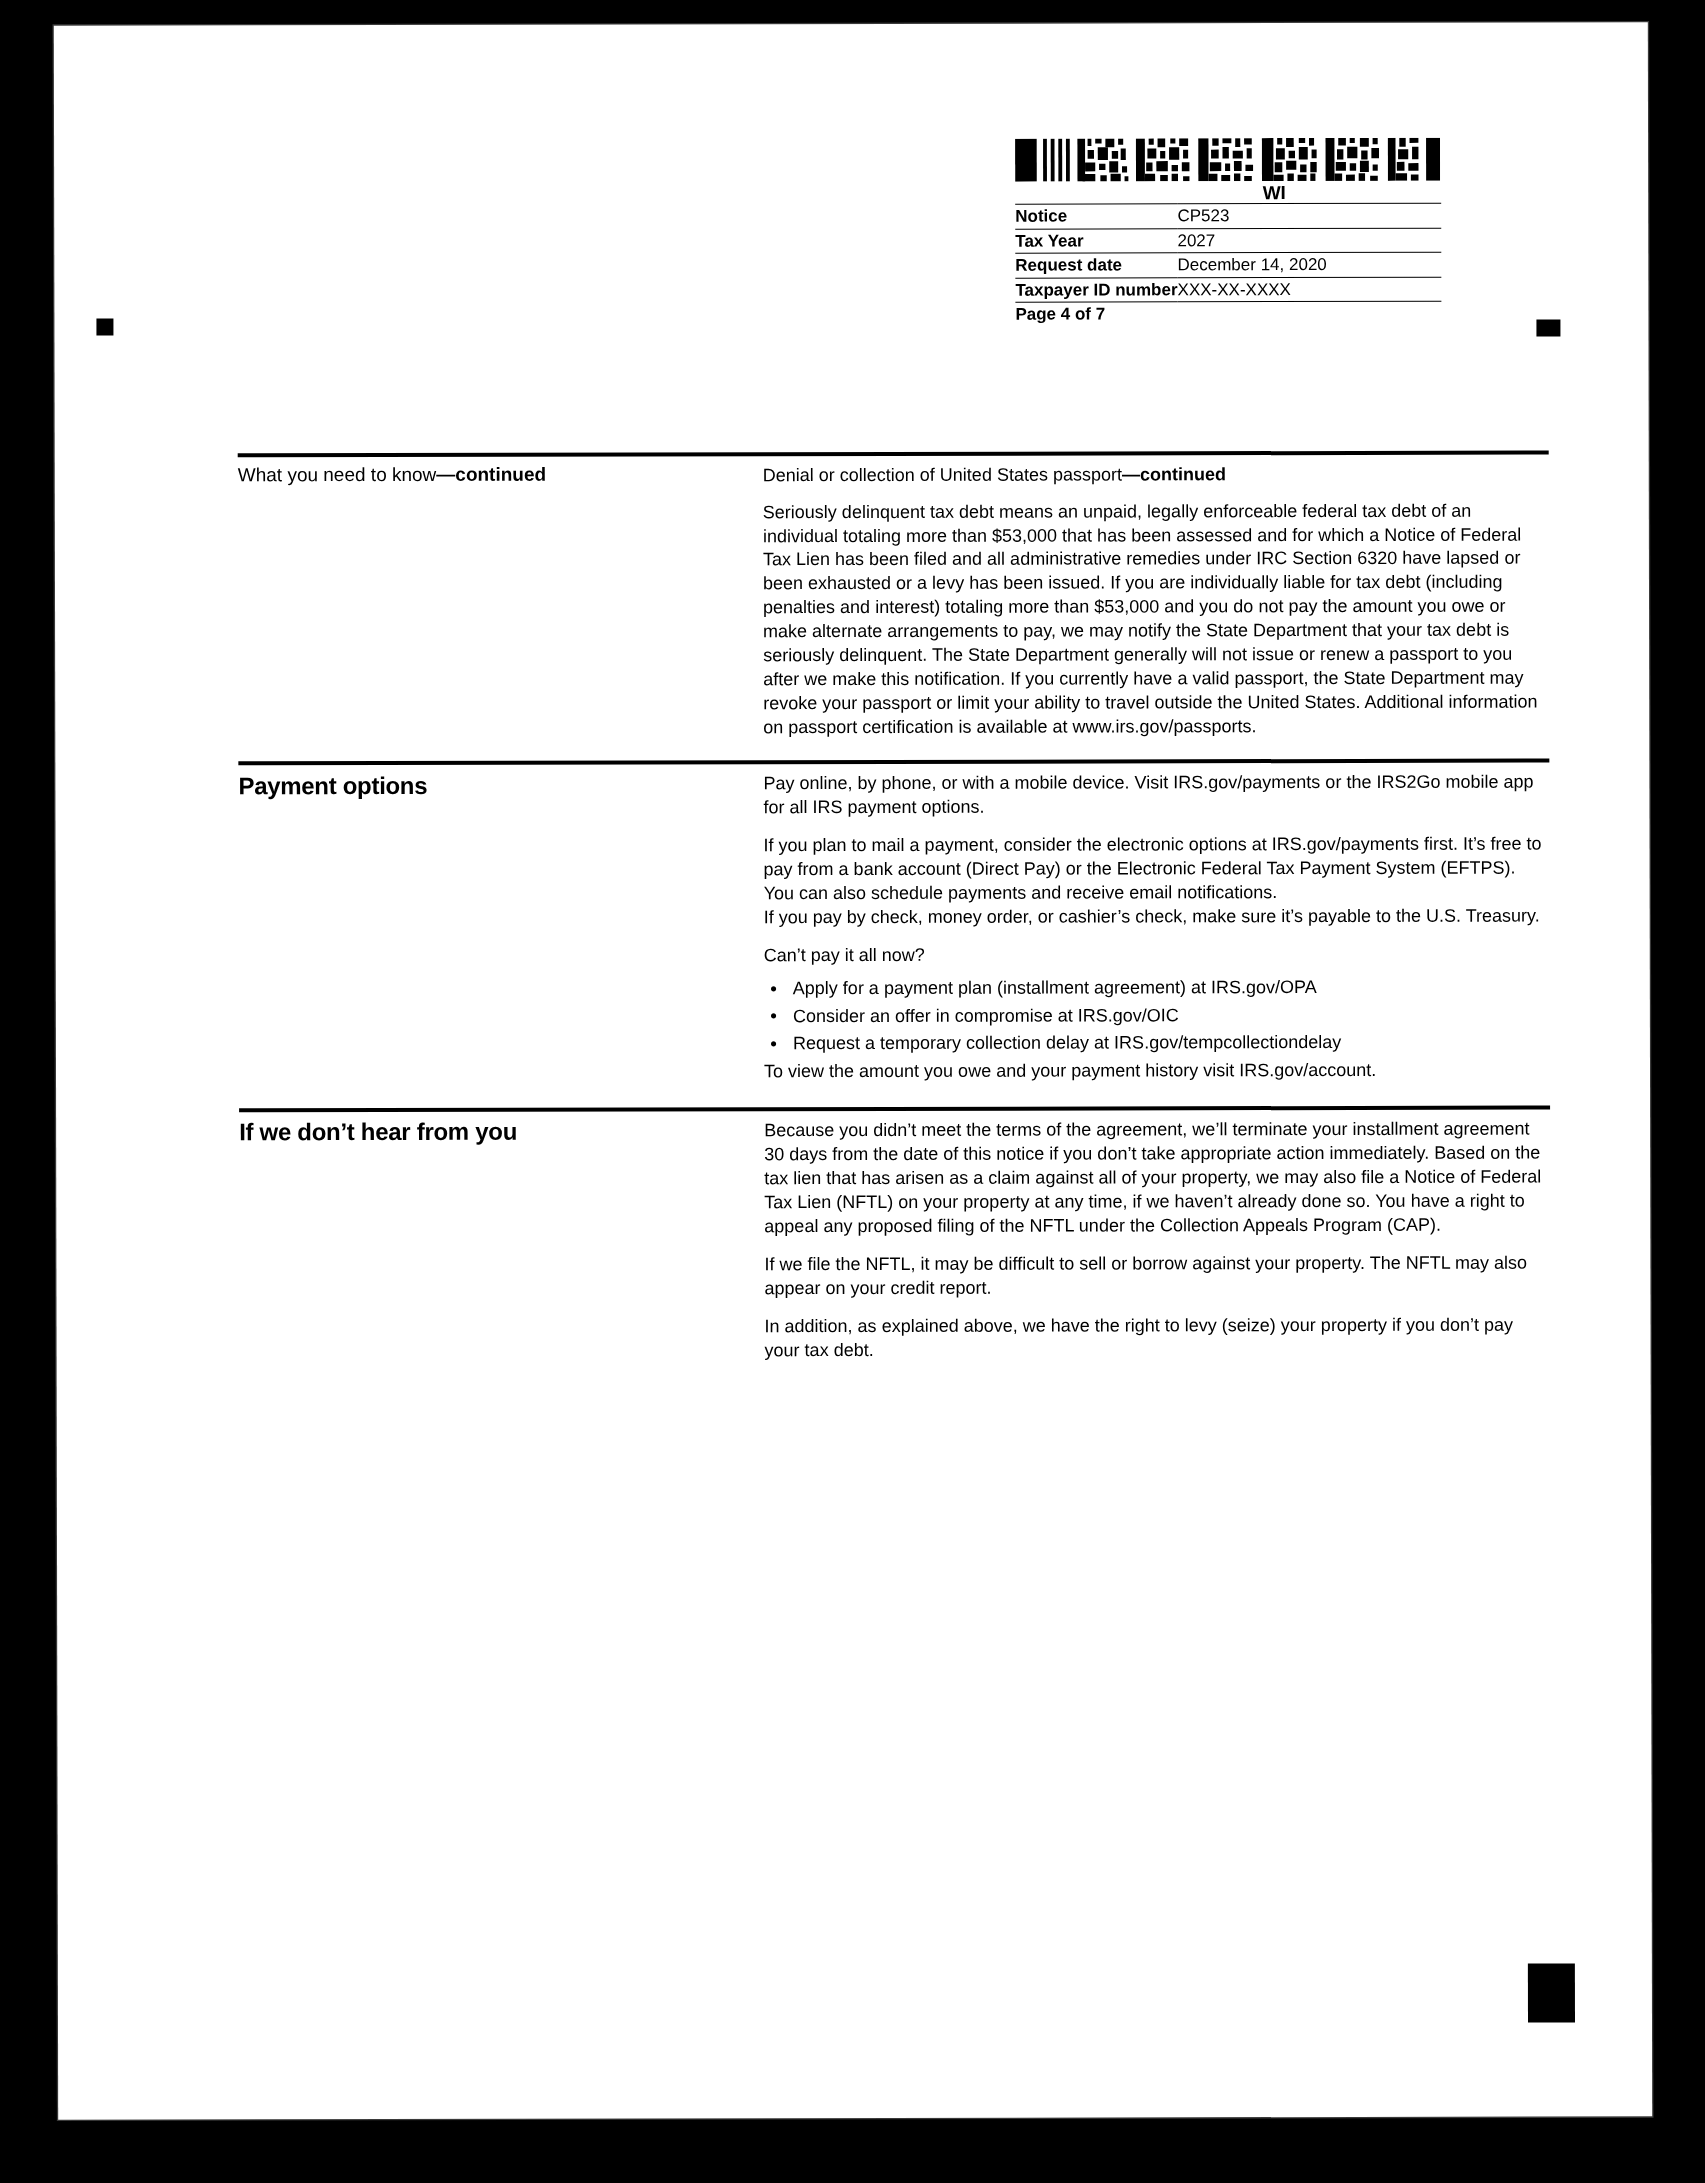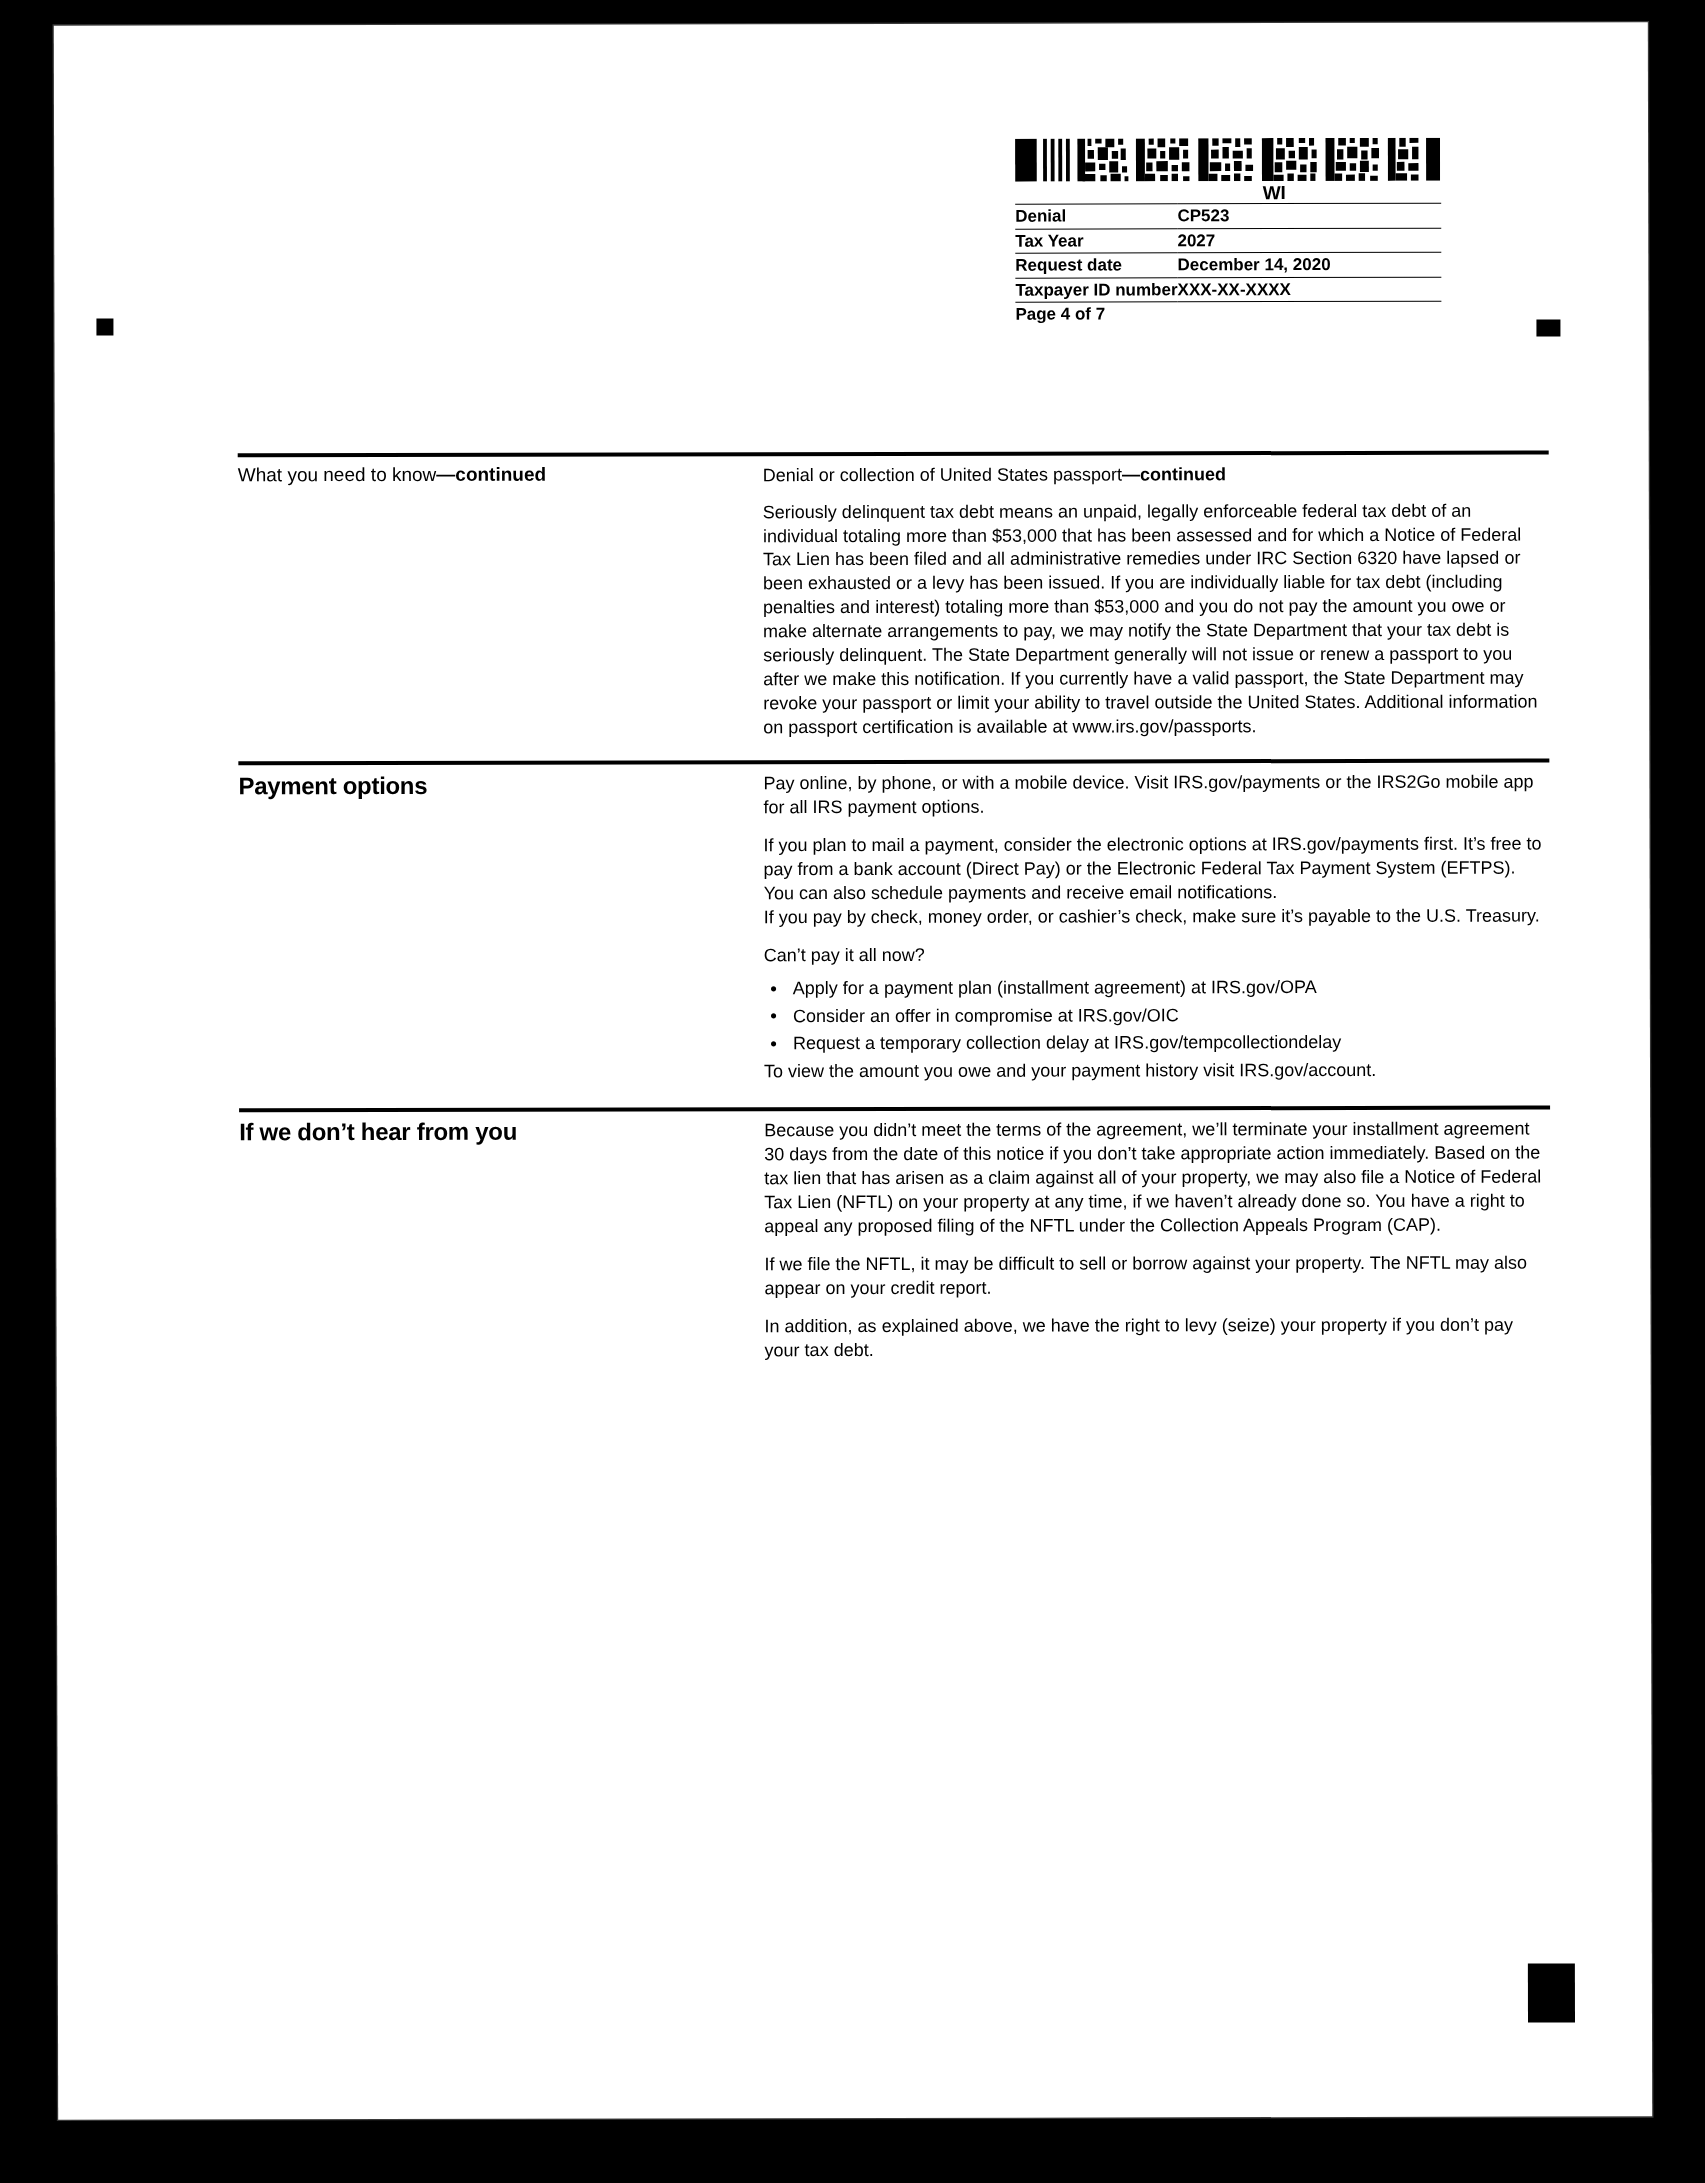--- a/index.html
+++ b/index.html
@@ -78,21 +78,21 @@
     padding: 1.9px 0 2.5px 0;
     vertical-align: bottom;
     line-height: 1.12;
   }
   td.nt-label {
     font-weight: bold;
     width: 137px;
     white-space: nowrap;
   }
   td.nt-value {
-    font-weight: bold;
+    font-weight: normal;
     padding-left: 6.4px;
   }
   tr#notice-row-page td {
     border-top: 1.9px solid #000000;
     font-weight: bold;
   }
 
   
   #content {
     position: absolute;
@@ -295,21 +295,21 @@
         </g>
         <rect x="646" y="0" width="22" height="68" fill="#000"></rect>
       </svg>
     </div>
 
     <div id="state-code">WI</div>
 
     <table id="notice-table">
       <tbody>
         <tr>
-          <td class="nt-label">Denial</td>
+          <td class="nt-label">Notice</td>
           <td class="nt-value">CP523</td>
         </tr>
         <tr>
           <td class="nt-label">Tax Year</td>
           <td class="nt-value">2027</td>
         </tr>
         <tr>
           <td class="nt-label">Request date</td>
           <td class="nt-value">December 14, 2020</td>
         </tr>

